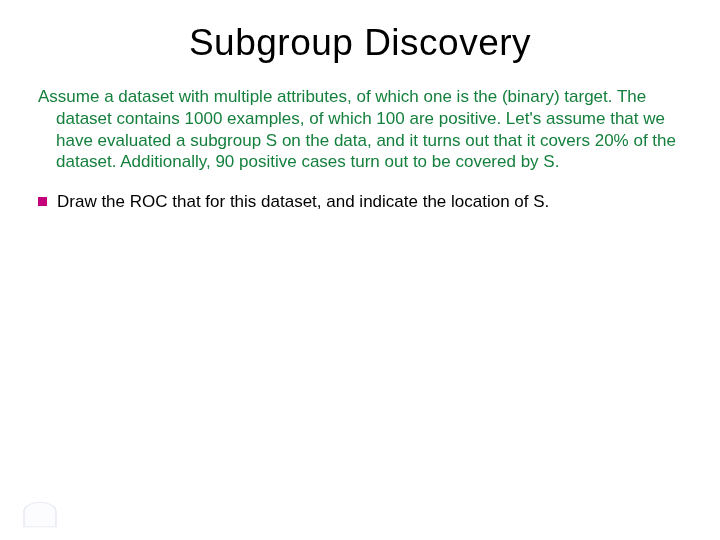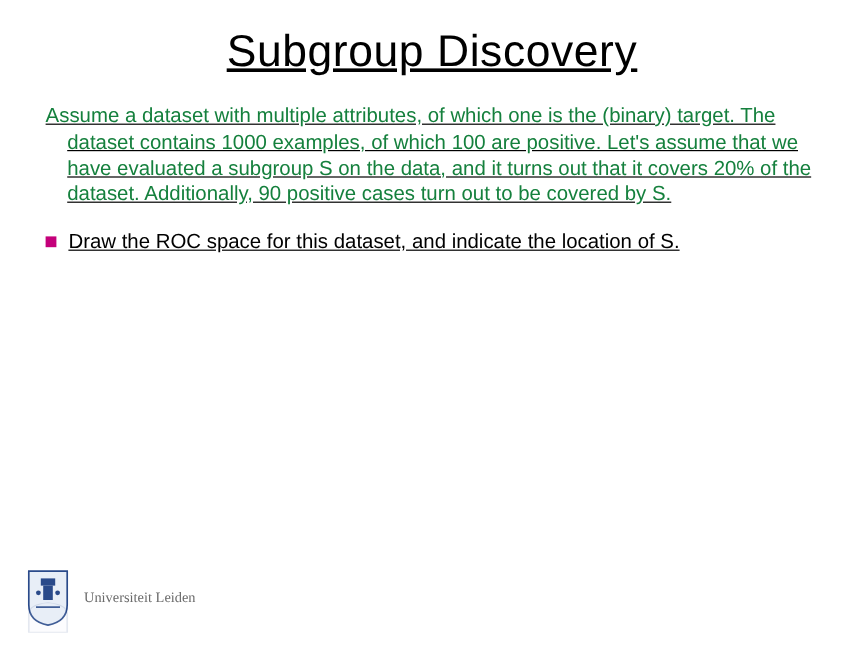--- a/index.html
+++ b/index.html
@@ -3,21 +3,20 @@
 <meta charset="utf-8">
 <style>
   * { margin: 0; padding: 0; box-sizing: border-box; }
   html, body { width: 720px; height: 540px; font-family: Verdana, Geneva, sans-serif; background: #fff; overflow: hidden; }
   .slide {
     width: 720px;
     height: 540px;
     position: relative;
     background: #fff;
     padding: 22px 38px 0 38px;
-    text-decoration: underline;
   }
   .title {
     font-size: 37px;
     font-weight: 400;
     text-align: center;
     color: #000;
     margin-bottom: 22px;
     letter-spacing: 0.5px;
   }
   .body-text {
@@ -83,36 +82,23 @@
 <body>
 
 <div class="slide">
 
   <h1 class="title">Subgroup Discovery</h1>
 
   <p class="body-text">Assume a dataset with multiple attributes, of which one is the (binary) target. The dataset contains 1000 examples, of which 100 are positive. Let's assume that we have evaluated a subgroup S on the data, and it turns out that it covers 20% of the dataset. Additionally, 90 positive cases turn out to be covered by S.</p>
 
   <div class="bullet-row">
     <span class="bullet"></span>
-    <span class="bullet-text">Draw the ROC space for this dataset, and indicate the location of S.</span>
+    <span class="bullet-text">Draw the ROC that for this dataset, and indicate the location of S.</span>
   </div>
 
-  <div class="footer-logo">
-    <div class="crest">
-      <svg width="40" height="48" viewBox="0 0 40 48">
-        <path d="M4 2 H36 V30 Q36 44 20 47 Q4 44 4 30 Z" fill="#e8eef7" stroke="#2a4a8a" stroke-width="1.4"></path>
-        <rect x="14" y="8" width="12" height="6" fill="#2a4a8a"></rect>
-        <rect x="16" y="14" width="8" height="12" fill="#2a4a8a"></rect>
-        <line x1="10" y1="32" x2="30" y2="32" stroke="#2a4a8a" stroke-width="1.4"></line>
-        <circle cx="12" cy="20" r="2" fill="#2a4a8a"></circle>
-        <circle cx="28" cy="20" r="2" fill="#2a4a8a"></circle>
-      </svg>
-    </div>
-    <span class="uni-name">Universiteit Leiden</span>
-  </div>
 
   <div class="crest-reflection">
     <svg width="40" height="48" viewBox="0 0 40 48">
       <path d="M4 2 H36 V30 Q36 44 20 47 Q4 44 4 30 Z" fill="#e8eef7" stroke="#2a4a8a" stroke-width="1.4"></path>
     </svg>
   </div>
 
 </div>
 
 </body></html>

